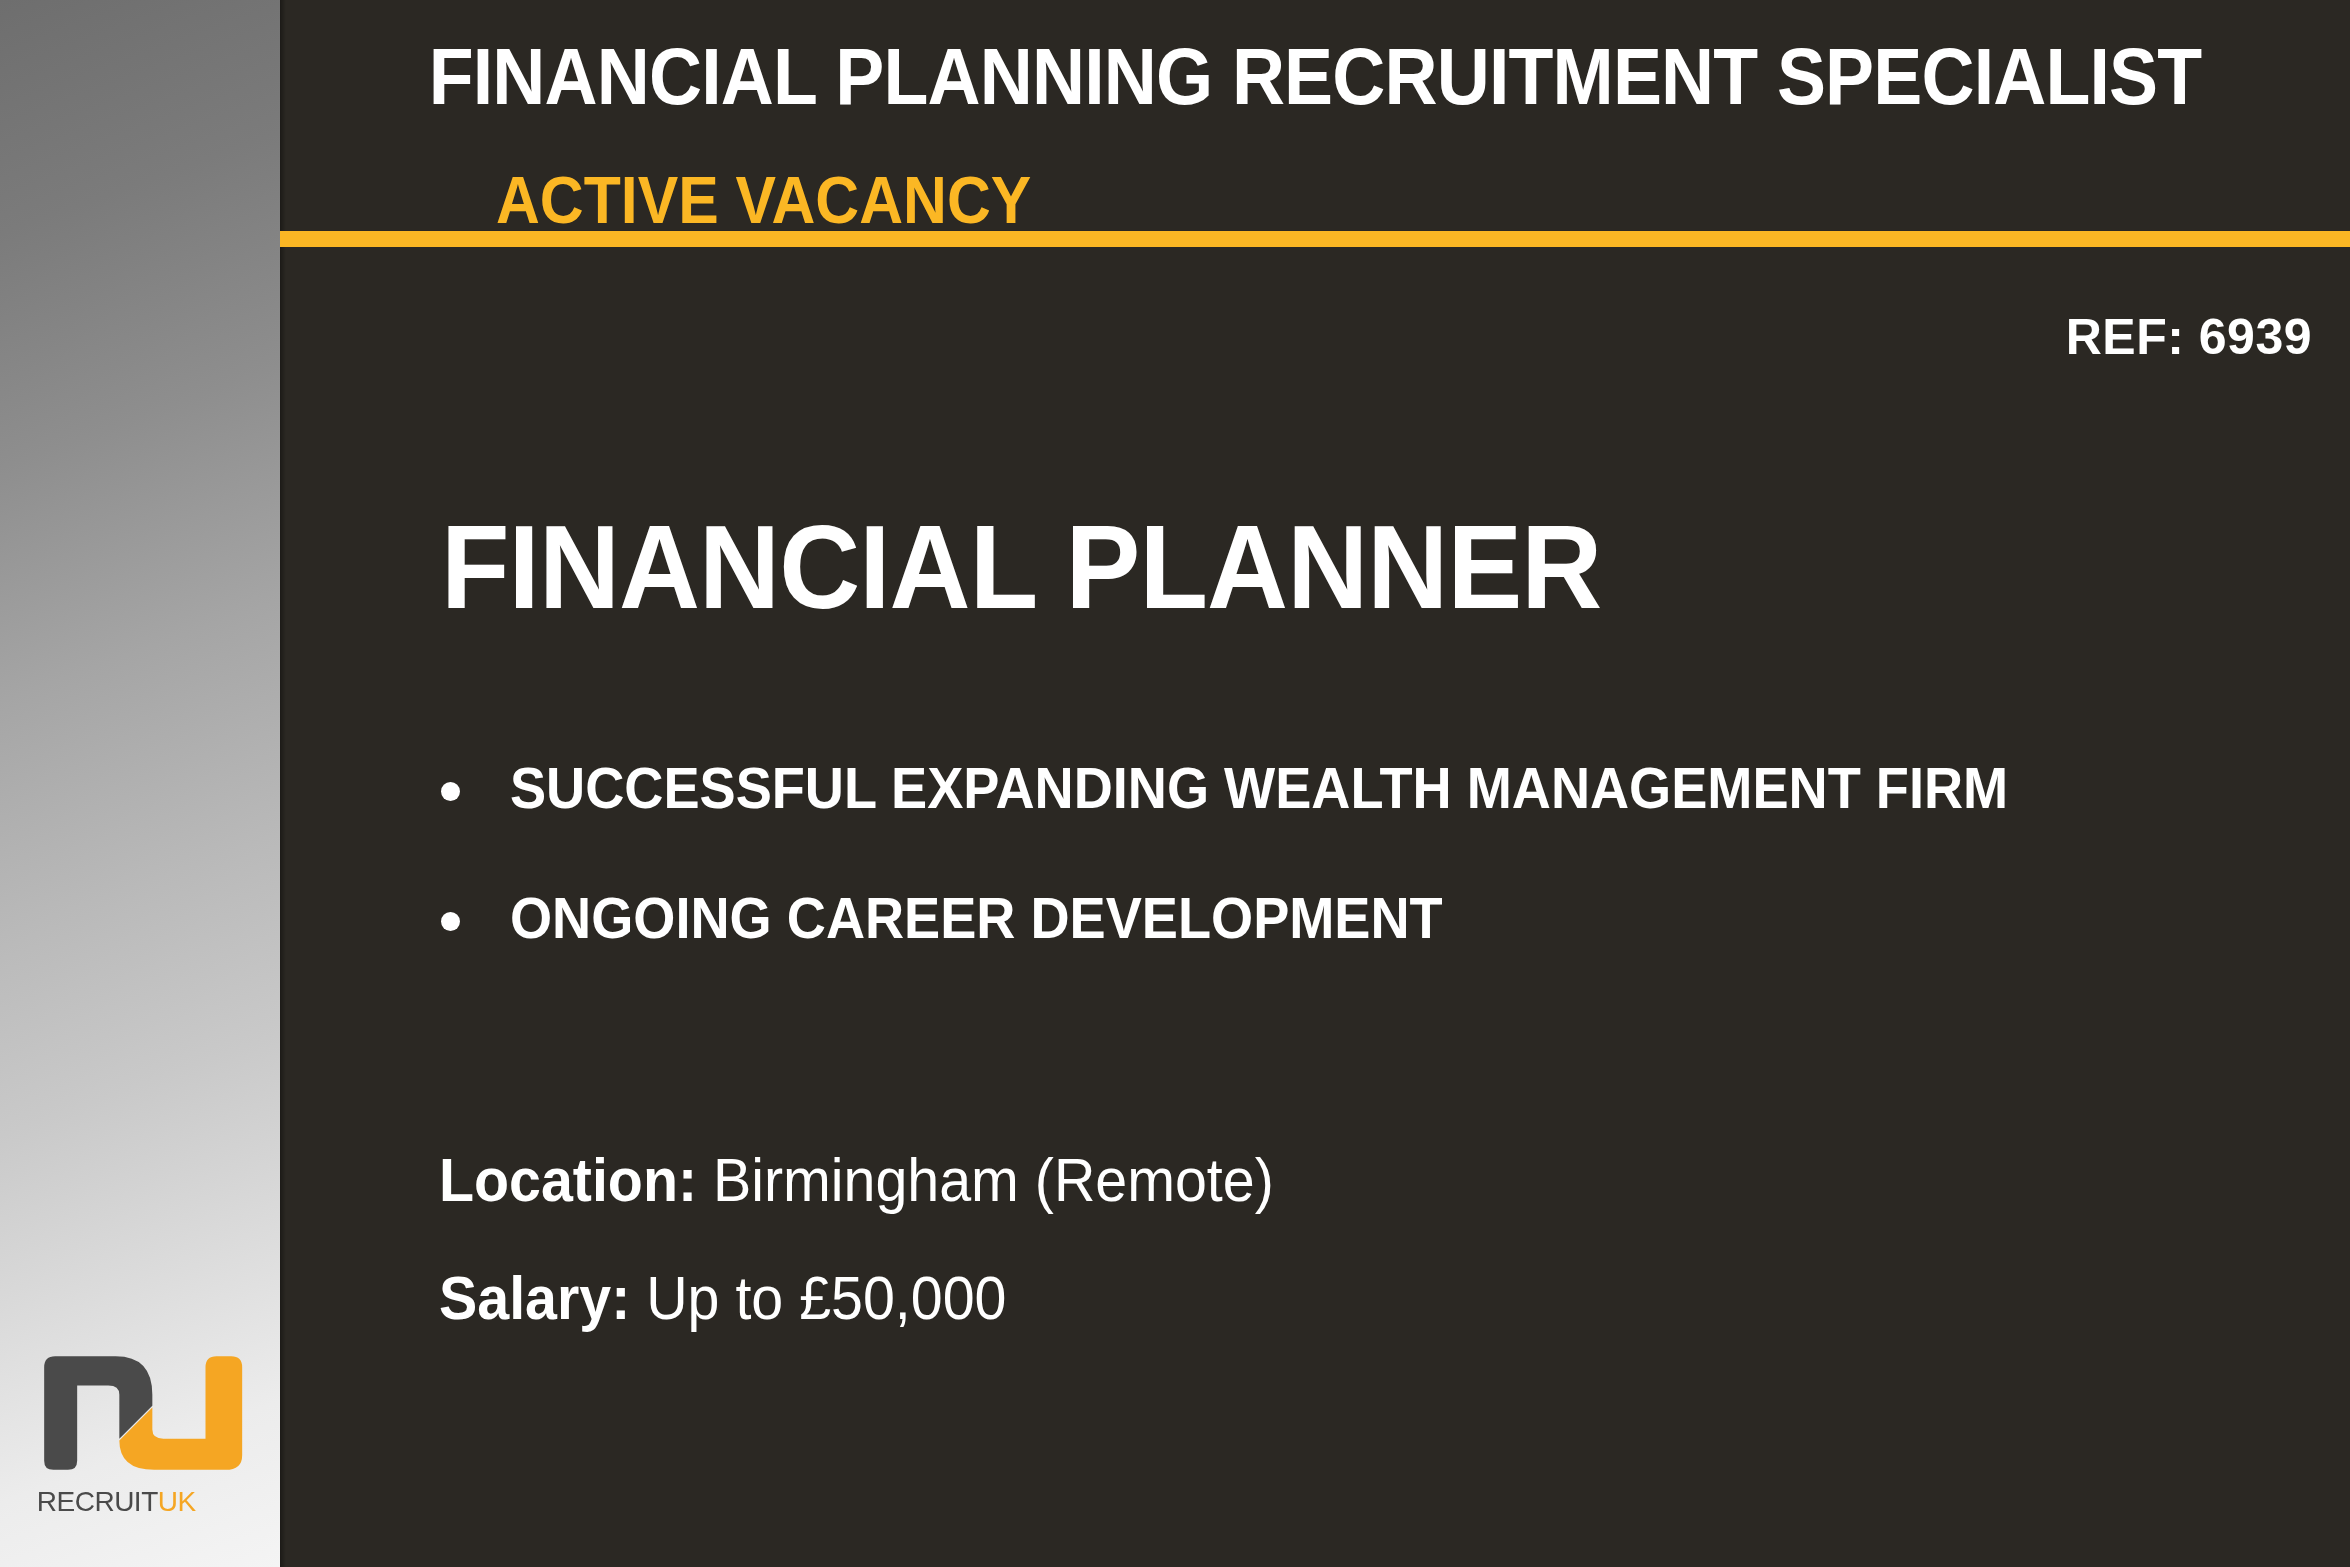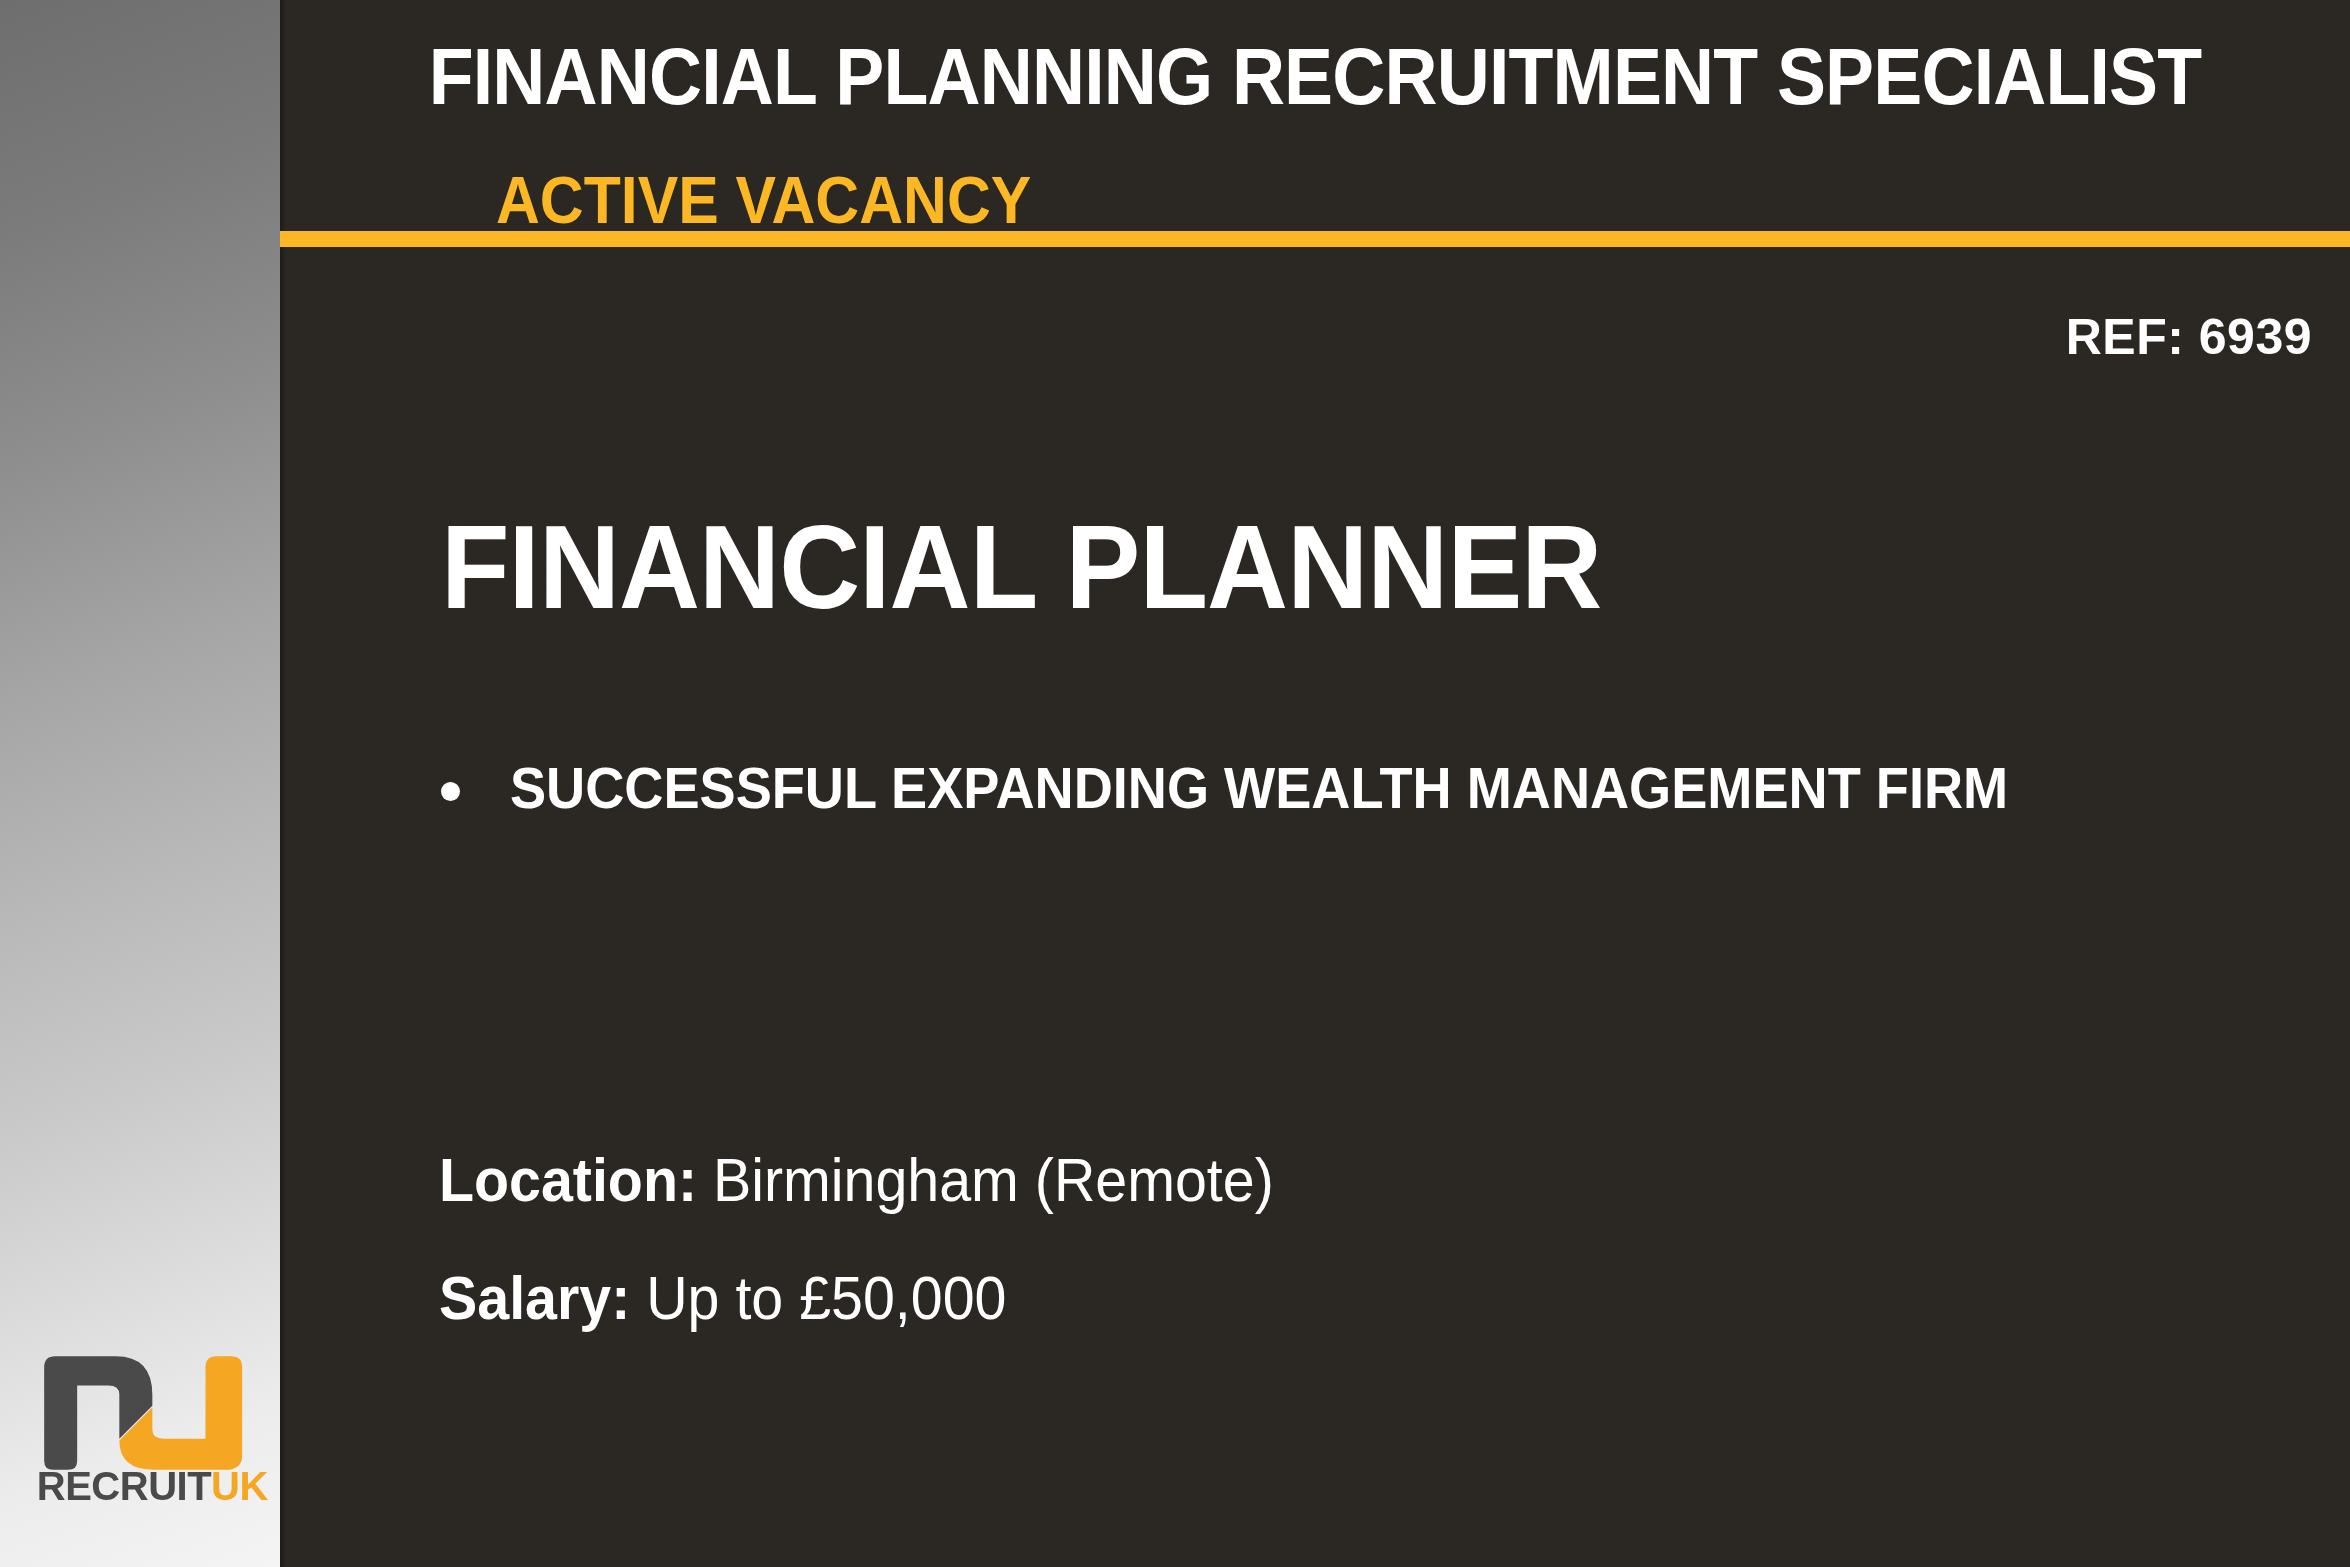--- a/index.html
+++ b/index.html
@@ -57,26 +57,26 @@
   .logo-mark {
     position: absolute;
     left: 0;
     top: 0;
     width: 220px;
     height: 118px;
   }
   .logo-wordmark {
     position: absolute;
     left: 1.8px;
-    bottom: 16px;
+    bottom: 0;
     width: 220px;
     height: 44px;
     font-family: "Liberation Sans", sans-serif;
-    font-weight: bold;
-    font-size: 40px;
+    font-weight: normal;
+    font-size: 28px;
     letter-spacing: -0.5px;
     line-height: 44px;
     white-space: nowrap;
   }
   .wm-recruit { color: #4a4a4a; }
   .wm-uk { color: #f5a623; }
 
   
   .header-title {
     position: absolute;
@@ -236,20 +236,24 @@
 
   <div class="ref">REF: 6939</div>
 
   <div class="job-title">FINANCIAL PLANNER</div>
 
   <div class="bullets">
     <div class="bullet-row">
       <span class="bullet-dot"></span>
       <span class="bullet-text">SUCCESSFUL EXPANDING WEALTH MANAGEMENT FIRM</span>
     </div>
+    <div class="bullet-row">
+      <span class="bullet-dot"></span>
+      <span class="bullet-text">ONGOING CAREER DEVELOPMENT</span>
+    </div>
   </div>
 
   <div class="meta">
     <div class="meta-row">
       <span class="meta-label">Location:</span>
       <span class="meta-value"> Birmingham (Remote)</span>
     </div>
     <div class="meta-row">
       <span class="meta-label">Salary:</span>
       <span class="meta-value"> Up to £50,000</span>

